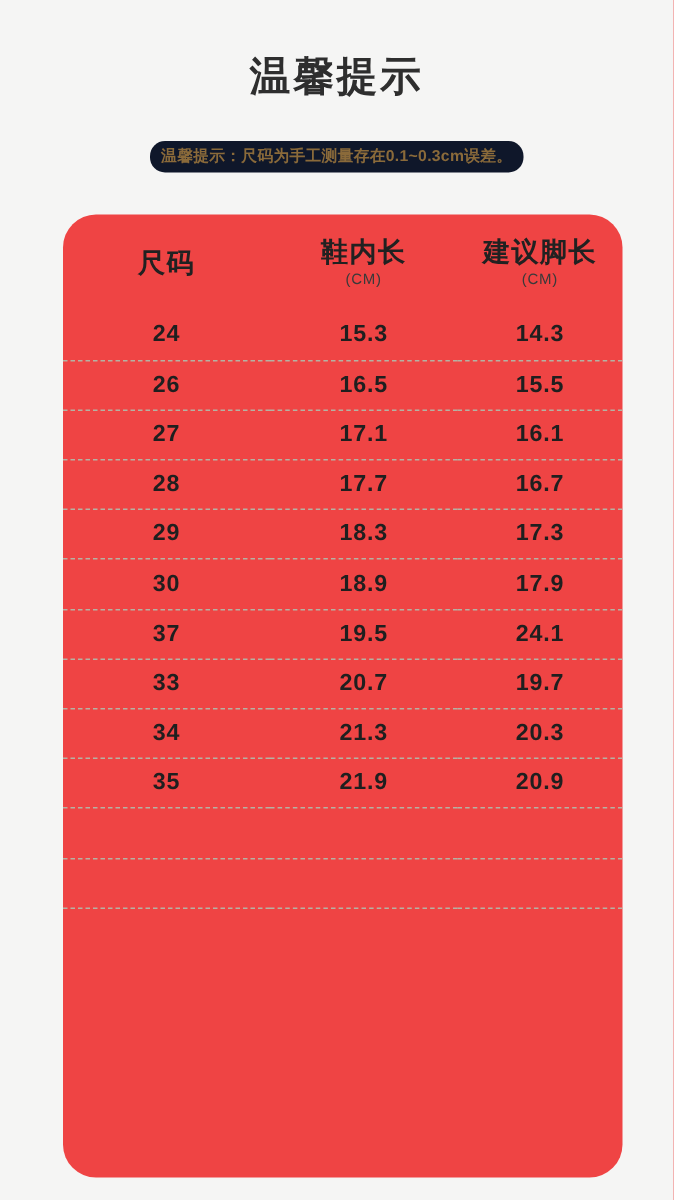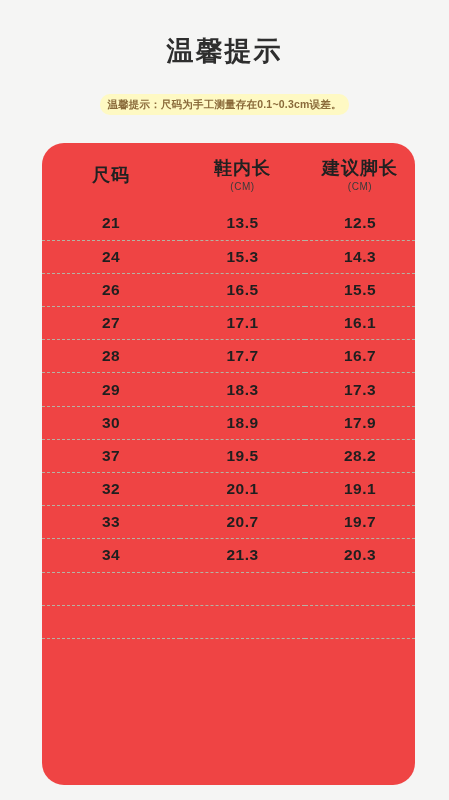--- a/index.html
+++ b/index.html
@@ -41,21 +41,21 @@
   .tip-banner-wrap {
     position: absolute;
     top: 94px;
     left: 0;
     width: 449px;
     text-align: center;
   }
 
   .tip-banner {
     display: inline-block;
-    background: #fef9c3;
+    background: #0f172a;
     color: #8a6a3a;
     font-size: 10.5px;
     font-weight: bold;
     letter-spacing: 0.2px;
     padding: 4px 7px 4px 7px;
     line-height: 13px;
     white-space: nowrap;
     border-radius: 10px;
   }
 
@@ -172,25 +172,20 @@
           <th>
             <div class="th-inner">
               <span class="th-main">建议脚长</span>
               <span class="th-unit">(CM)</span>
             </div>
           </th>
         </tr>
       </thead>
       <tbody id="size-table-body">
           <tr>
-            <td>21</td>
-            <td>13.5</td>
-            <td>12.5</td>
-          </tr>
-          <tr>
             <td>24</td>
             <td>15.3</td>
             <td>14.3</td>
           </tr>
           <tr>
             <td>26</td>
             <td>16.5</td>
             <td>15.5</td>
           </tr>
           <tr>
@@ -209,37 +204,37 @@
             <td>17.3</td>
           </tr>
           <tr>
             <td>30</td>
             <td>18.9</td>
             <td>17.9</td>
           </tr>
           <tr>
             <td>37</td>
             <td>19.5</td>
-            <td>28.2</td>
-          </tr>
-          <tr>
-            <td>32</td>
-            <td>20.1</td>
-            <td>19.1</td>
+            <td>24.1</td>
           </tr>
           <tr>
             <td>33</td>
             <td>20.7</td>
             <td>19.7</td>
           </tr>
           <tr>
             <td>34</td>
             <td>21.3</td>
             <td>20.3</td>
           </tr>
+          <tr>
+            <td>35</td>
+            <td>21.9</td>
+            <td>20.9</td>
+          </tr>
           <tr class="empty-row">
             <td>&nbsp;</td>
             <td>&nbsp;</td>
             <td>&nbsp;</td>
           </tr>
           <tr class="empty-row last">
             <td>&nbsp;</td>
             <td>&nbsp;</td>
             <td>&nbsp;</td>
           </tr>

